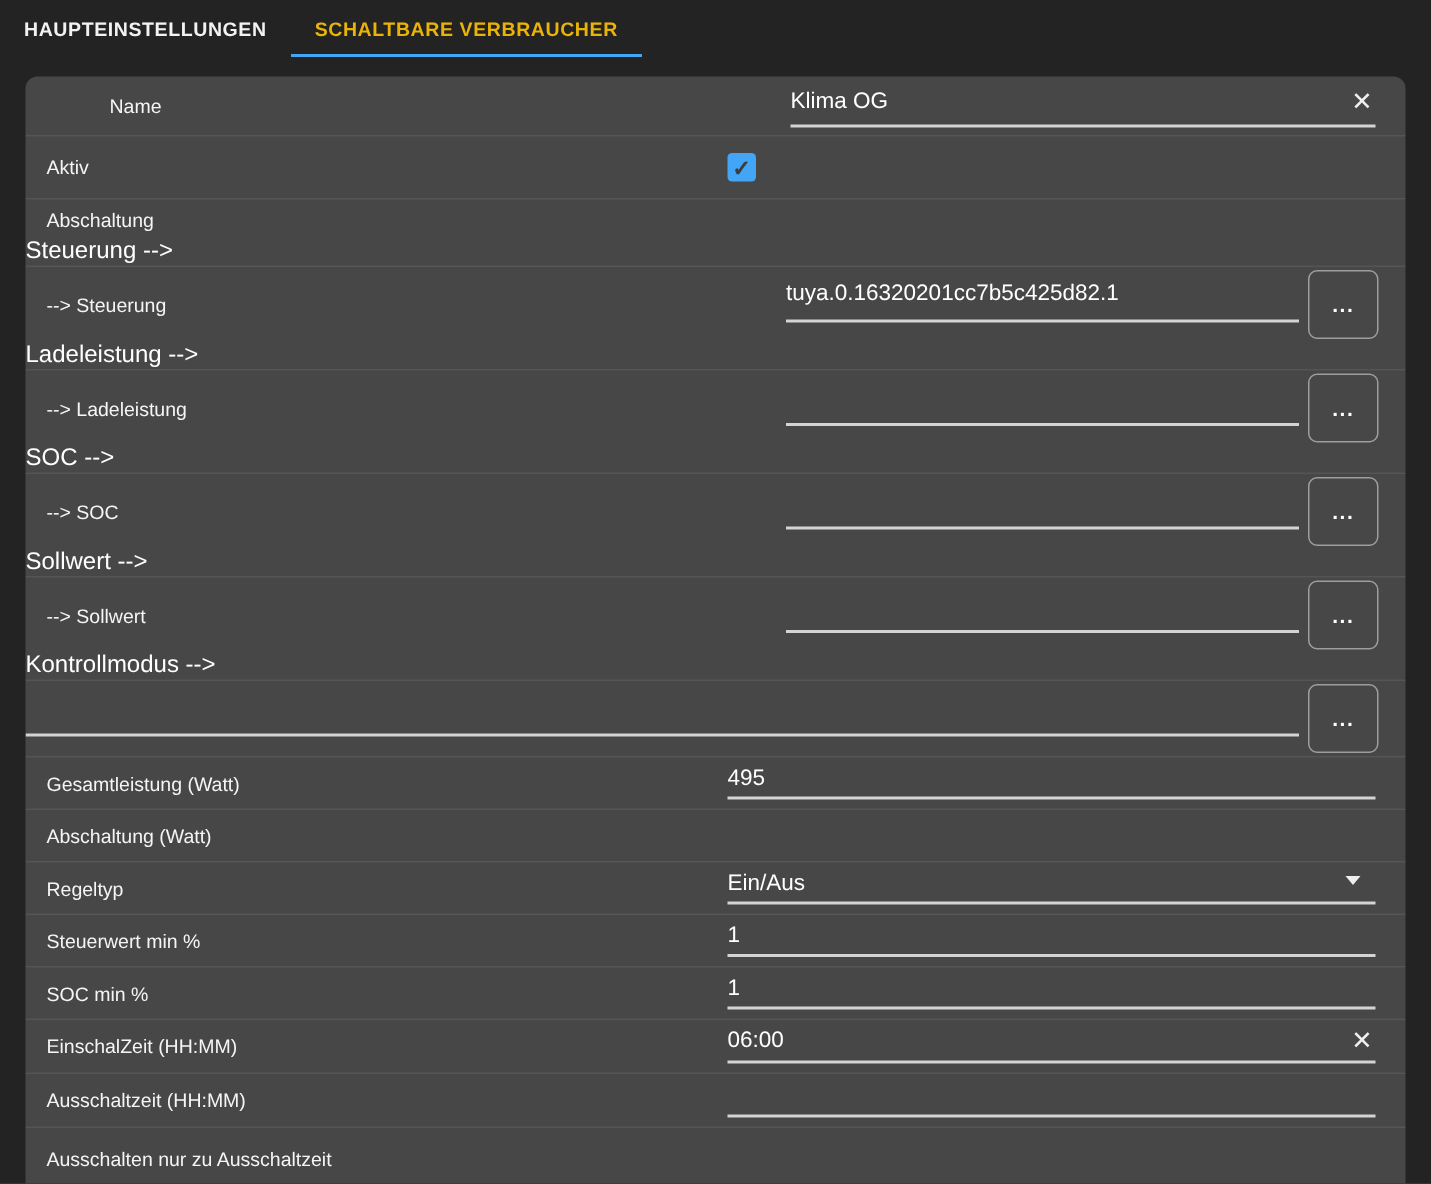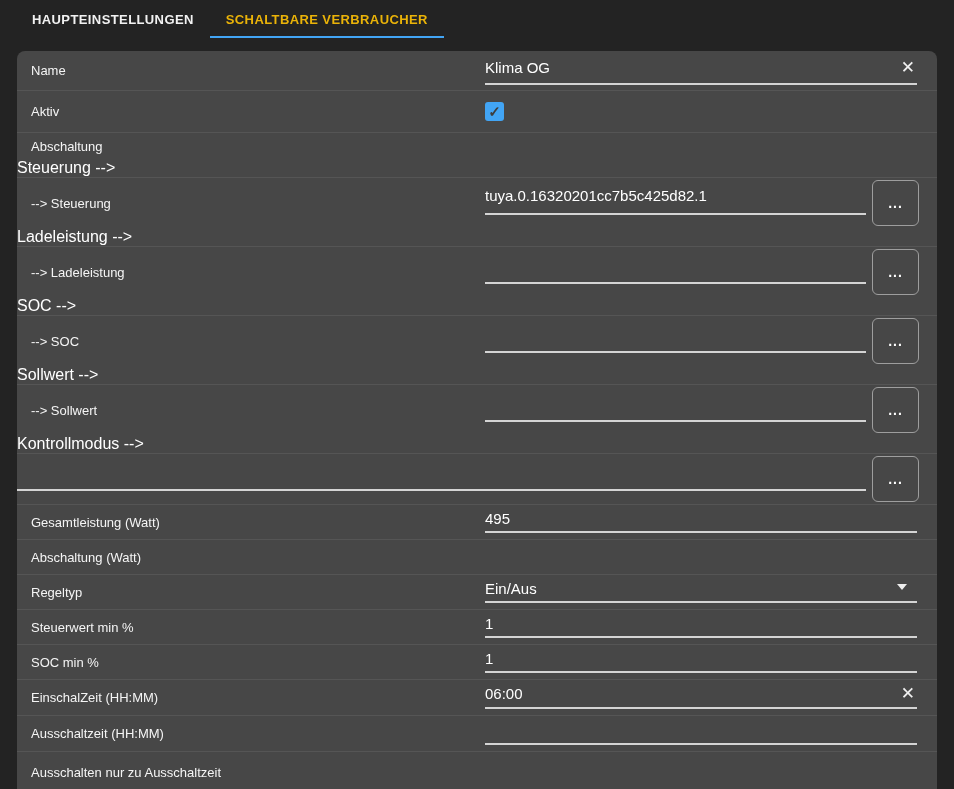--- a/index.html
+++ b/index.html
@@ -8,21 +8,21 @@
     background:#232323;
     font-family:"Liberation Sans", sans-serif;
     position:relative;
     color:#fff;
   }
   
   .tabbar {
     height:40px;
     display:flex;
     align-items:stretch;
-    padding-left:16px;
+    padding-left:0;
   }
   .tab {
     display:flex; align-items:center;
     padding:0 16px;
     font-size:13px; font-weight:bold; letter-spacing:.4px;
     color:#f2f2f2; cursor:pointer;
     border-bottom:2px solid transparent;
     height:36px; margin-top:2px;
   }
   .tab.active { color:#eab308; border-bottom-color:#42a5f5; }
@@ -34,24 +34,24 @@
     background:#474747;
     border-radius:8px 8px 0 0;
     overflow:hidden;
   }
   .row {
     display:flex;
     border-top:1px solid #555;
     position:relative;
   }
   .row:first-child { border-top:none; }
-  .row-name { height:39px; }
+  .row-name { height:39px;padding-left:42px; }
   .row-checkbox { height:42px; }
   .row-section { height:27px; }
-  .row-datapoint { height:51px; }
+  .row-datapoint { height:51px;gap:39px; }
   .row-input { height:35px; }
   .row-time { height:36px; }
   .lbl {
     width:468px; flex:none;
     padding-left:14px;
     display:flex; align-items:center;
     font-size:13px; color:#f5f5f5;
   }
   .val {
     flex:1;

